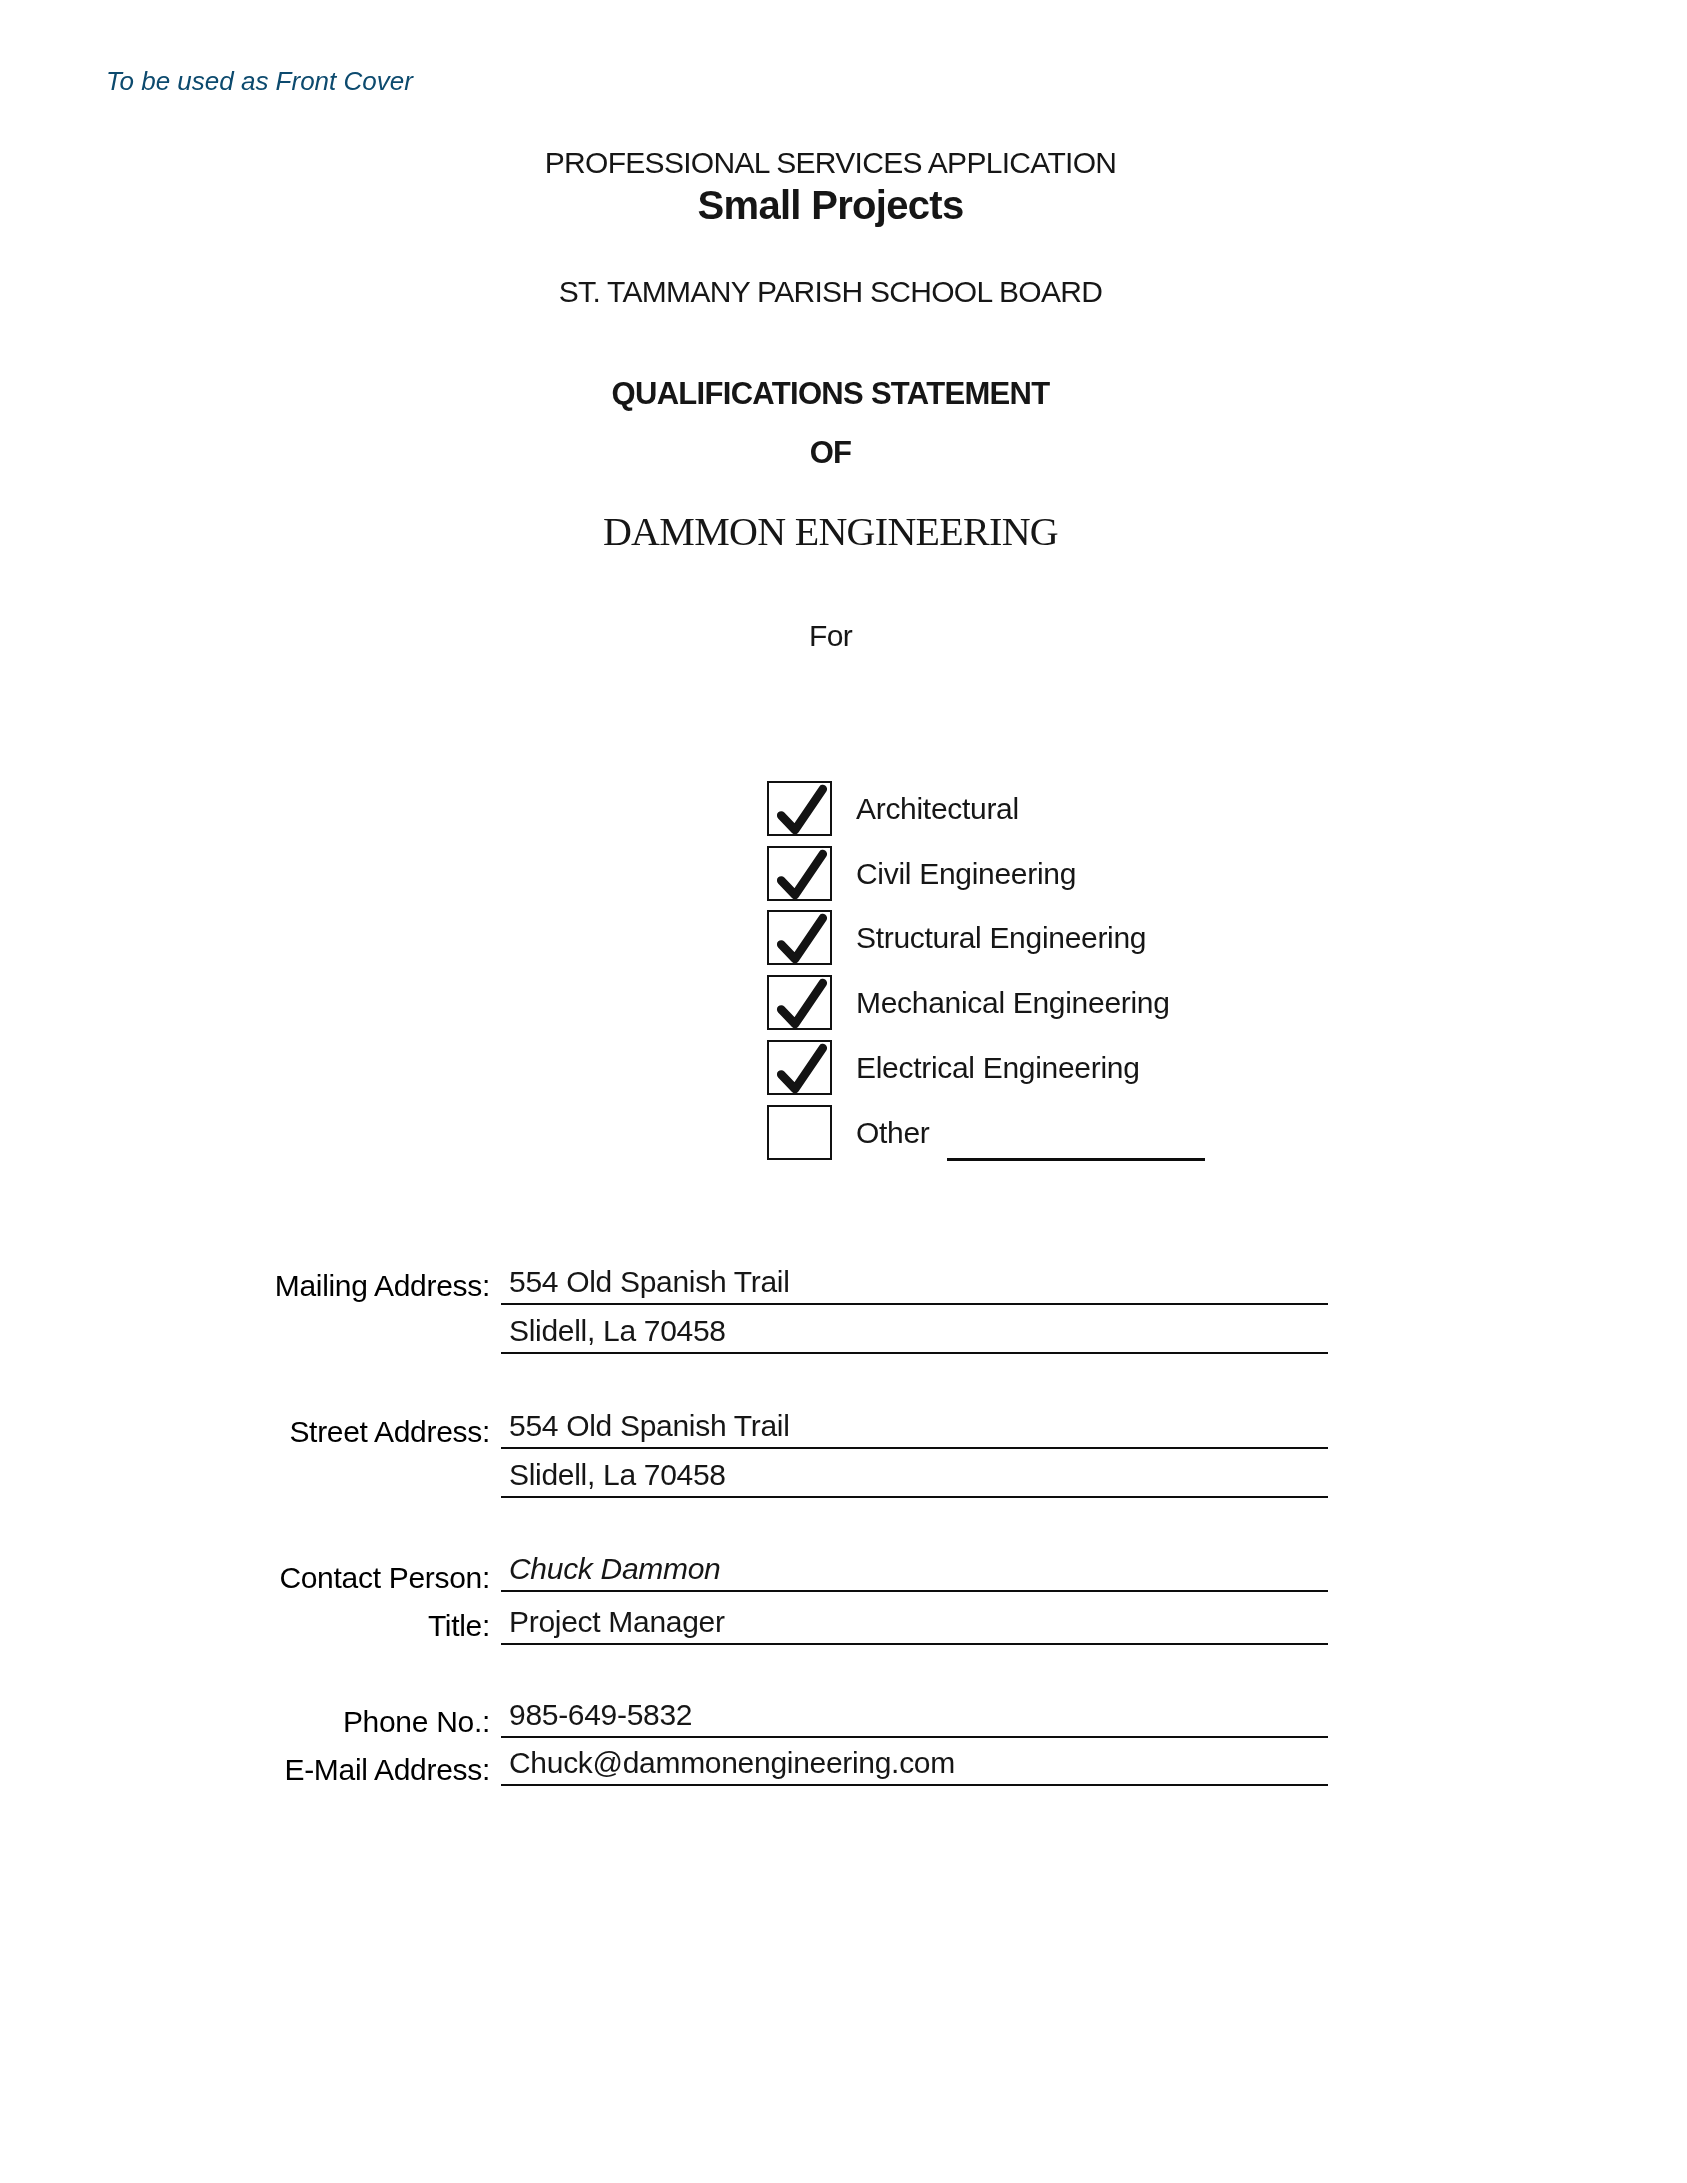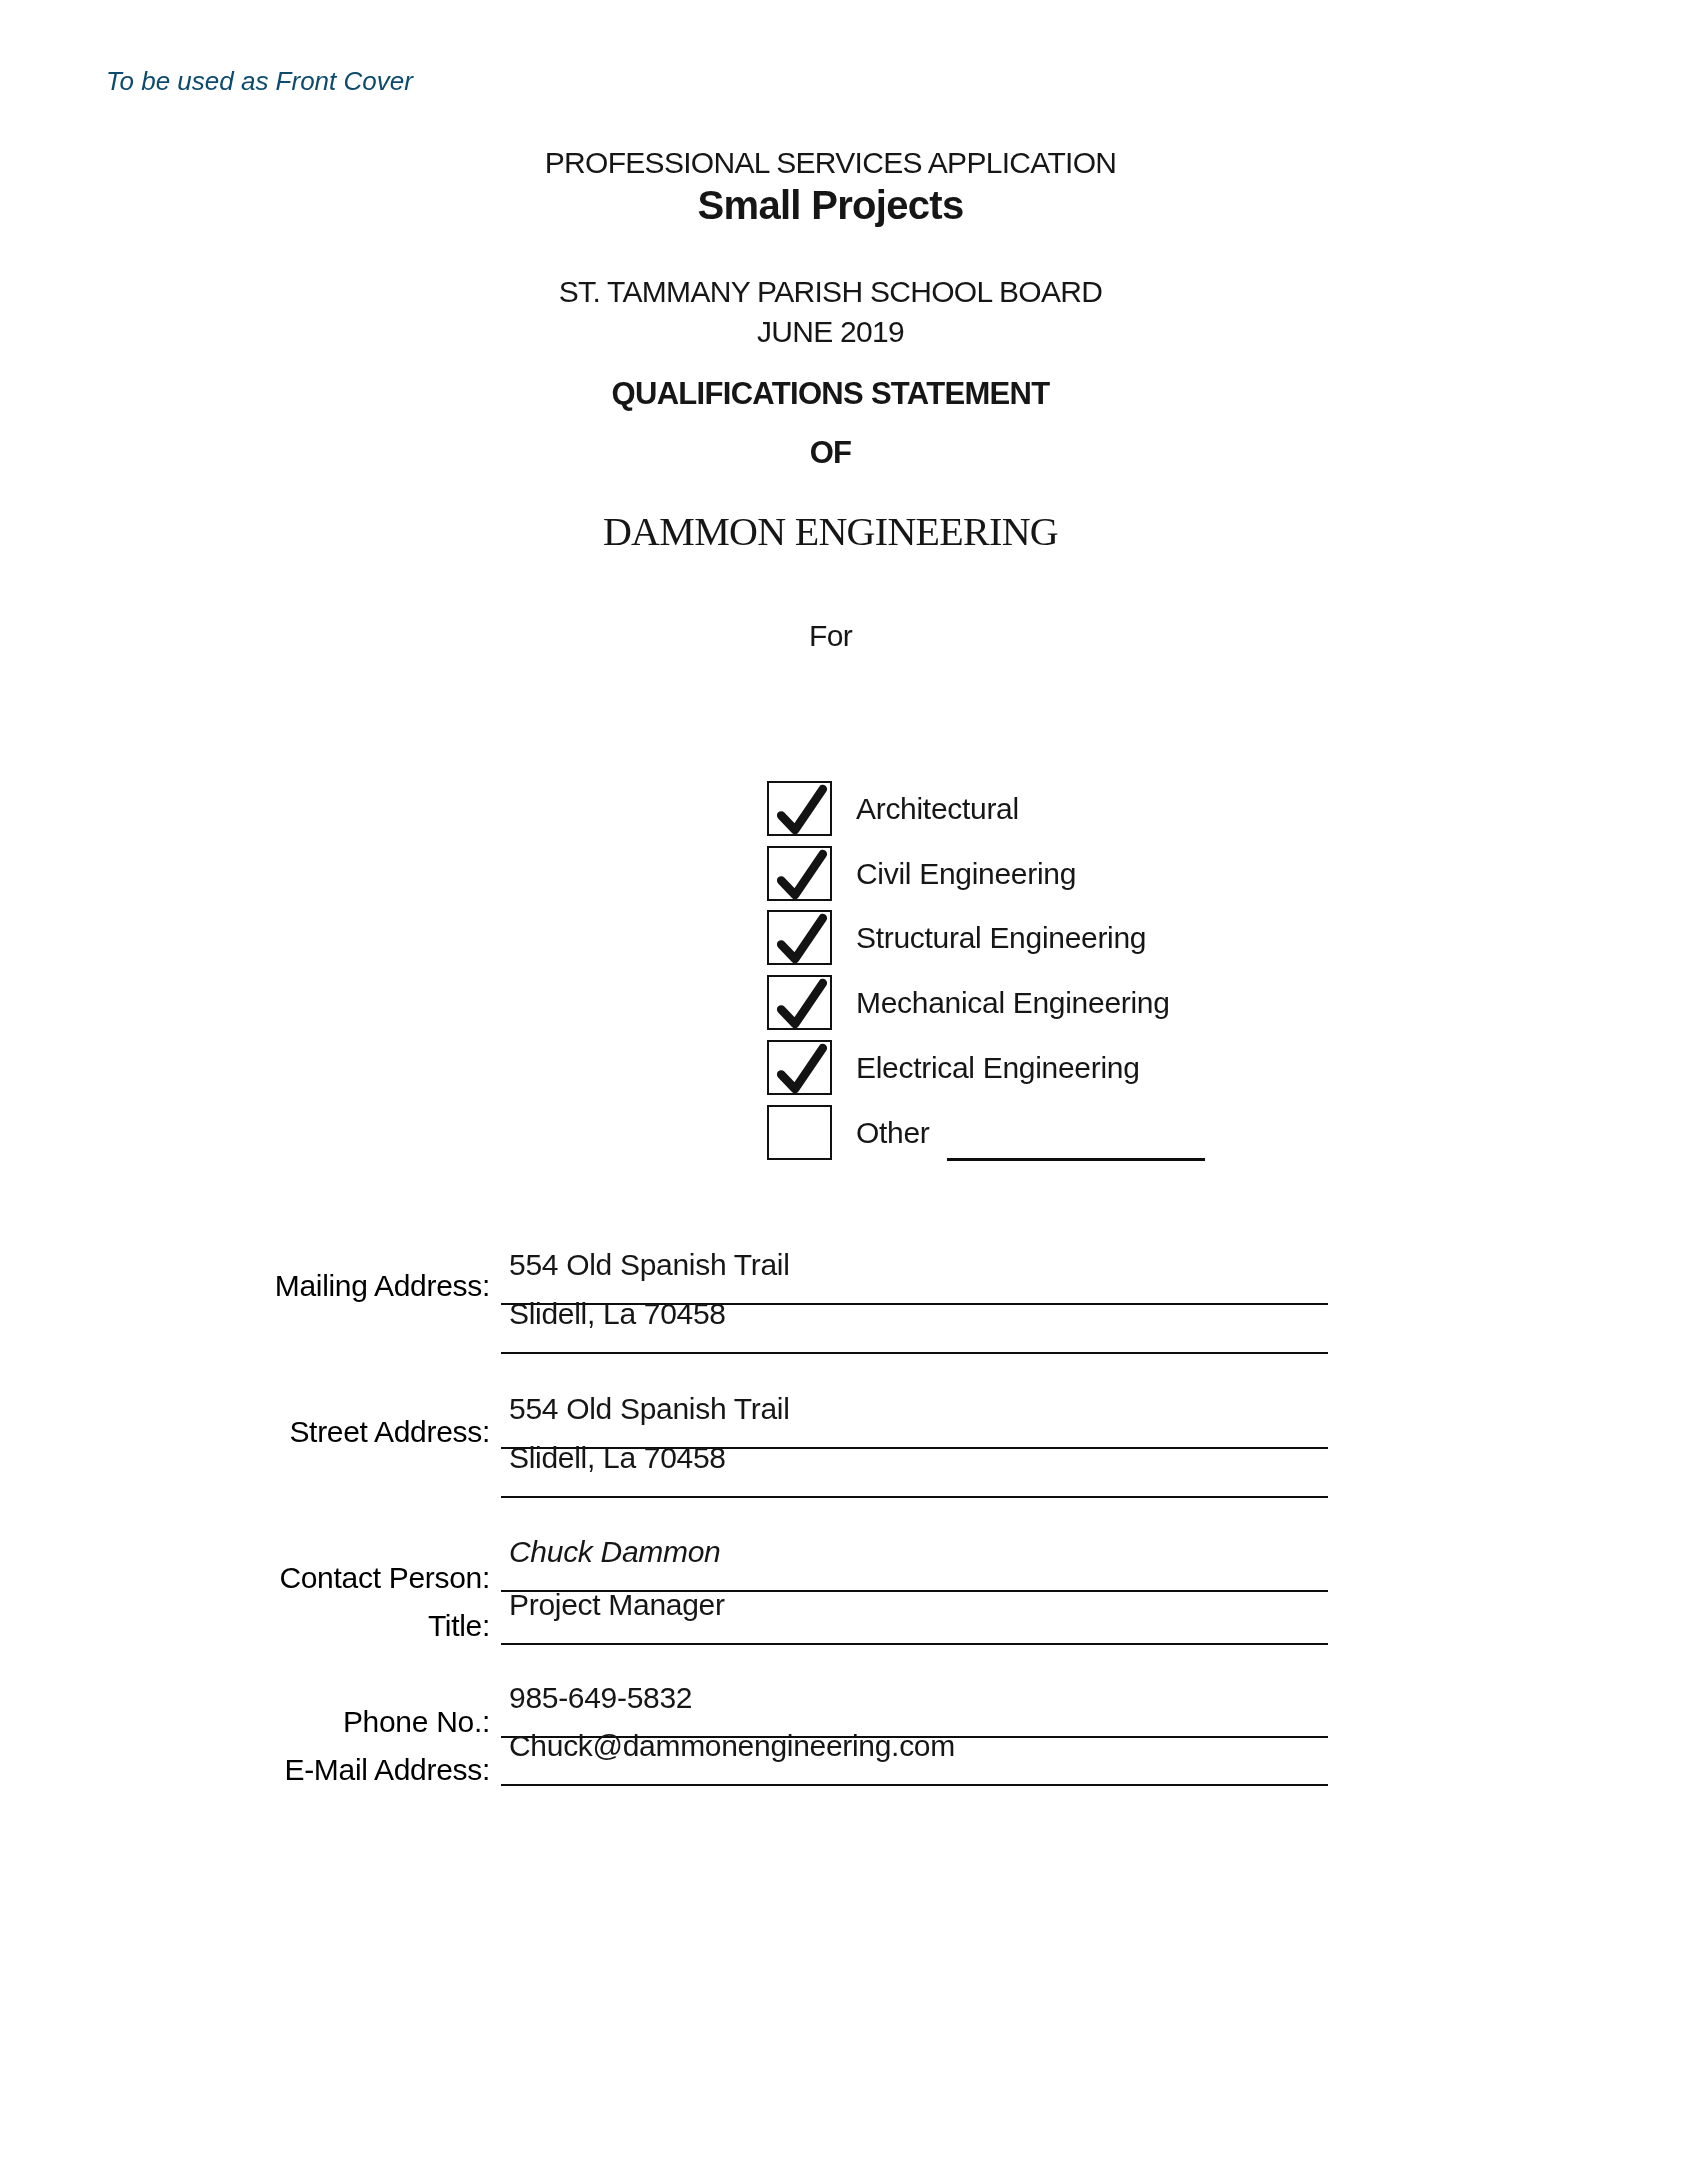--- a/index.html
+++ b/index.html
@@ -67,21 +67,21 @@
   .fl-street  { top:1415px;padding-left:24px; }
   .fl-contact { top:1561px; }
   .fl-title   { top:1609px; }
   .fl-phone   { top:1705px; }
   .fl-email   { top:1753px; }
 
   .vline {
     left:501px; width:827px; height:46px;
     border-bottom:2.6px solid #0d0d0d;
     display:flex; align-items:flex-end;
-    padding:0 0 21px 8px;
+    padding:0 0 4px 8px;
     font-size:30px; letter-spacing:-0.3px;
     white-space:nowrap;
   }
   .vl-m1 { top:1259px; }
   .vl-m2 { top:1308px; }
   .vl-s1 { top:1403px; }
   .vl-s2 { top:1452px; }
   .vl-c1 { top:1546px;font-style:italic; }
   .vl-t1 { top:1599px; }
   .vl-p1 { top:1692px; }
@@ -90,21 +90,20 @@
 </head>
 <body>
 
 <div class="page">
 
   <div class="abs note">To be used as Front Cover</div>
 
   <div class="abs cline t1">PROFESSIONAL SERVICES APPLICATION</div>
   <div class="abs cline t2">Small Projects</div>
   <div class="abs cline o1">ST. TAMMANY PARISH SCHOOL BOARD</div>
-  <div class="abs cline o2">JUNE 2019</div>
   <div class="abs cline q1">QUALIFICATIONS STATEMENT</div>
   <div class="abs cline q2">OF</div>
   <div class="abs cline firm">DAMMON ENGINEERING</div>
   <div class="abs cline for">For</div>
 
   <div class="abs svc-row r1">
     <span class="svc-box">
         <svg width="64" height="59" viewBox="0 0 97 89">
           <path d="M17 52 L38 74 L80 12" fill="none" stroke="#131313" stroke-width="13" stroke-linecap="round" stroke-linejoin="round"></path>
         </svg>

